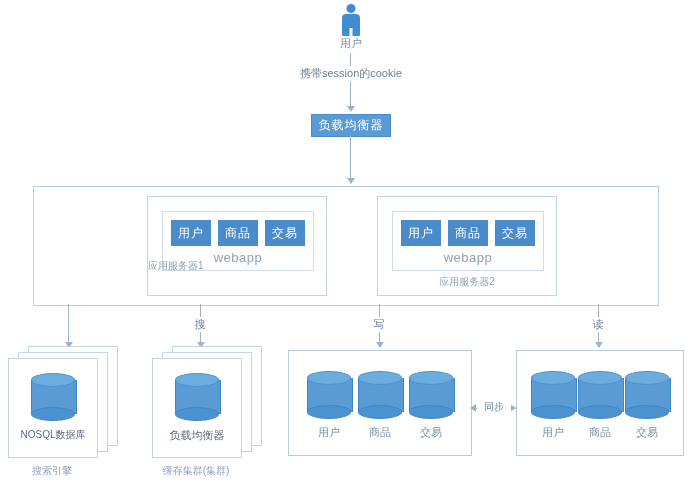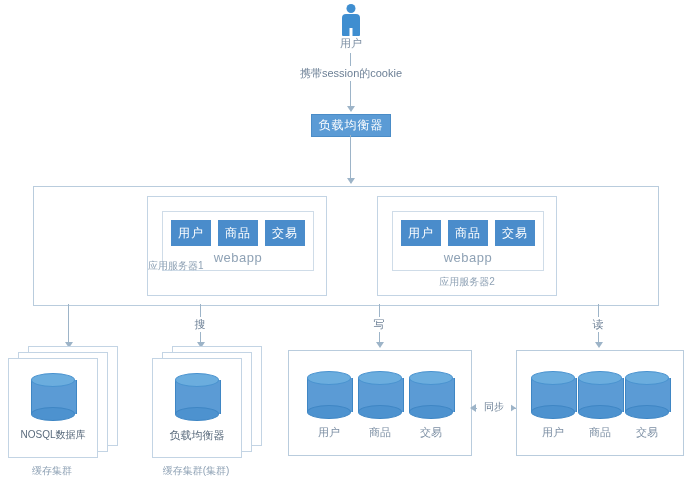--- a/index.html
+++ b/index.html
@@ -183,21 +183,21 @@
     <div class="card" style="left:10px;top:6px;width:88px;height:98px;"></div>
     <div class="card" style="left:0px;top:12px;width:88px;height:98px;">
       <div class="cyl" style="left:22px;top:14px;width:44px;height:48px;">
         <div class="cyl-body" style="height:34px;"></div>
         <div class="cyl-bot" style="top:34px;"></div>
         <div class="cyl-top"></div>
       </div>
       <div class="abs lbl" style="left:0;top:70px;width:88px;font-size:10px;color:#5a6b7d;">NOSQL数据库</div>
     </div>
   </div>
-  <div class="abs lbl-sm" style="left:8px;top:464px;width:88px;text-align:center;">缓存集群</div>
+  <div class="abs lbl-sm" style="left:8px;top:464px;width:88px;text-align:center;">搜索引擎</div>
 
   <div class="stack" style="left:152px;top:346px;width:110px;height:112px;">
     <div class="card" style="left:20px;top:0;width:88px;height:98px;"></div>
     <div class="card" style="left:10px;top:6px;width:88px;height:98px;"></div>
     <div class="card" style="left:0px;top:12px;width:88px;height:98px;">
       <div class="cyl" style="left:22px;top:14px;width:44px;height:48px;">
         <div class="cyl-body" style="height:34px;"></div>
         <div class="cyl-bot" style="top:34px;"></div>
         <div class="cyl-top"></div>
       </div>

